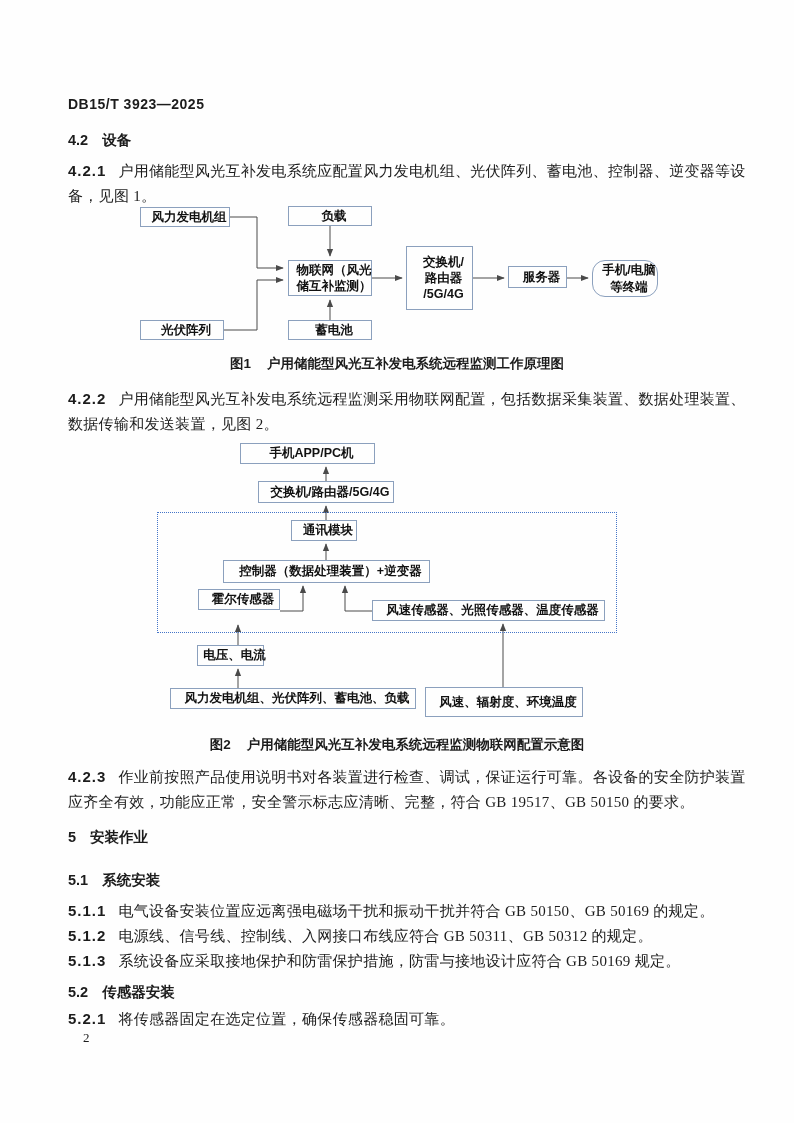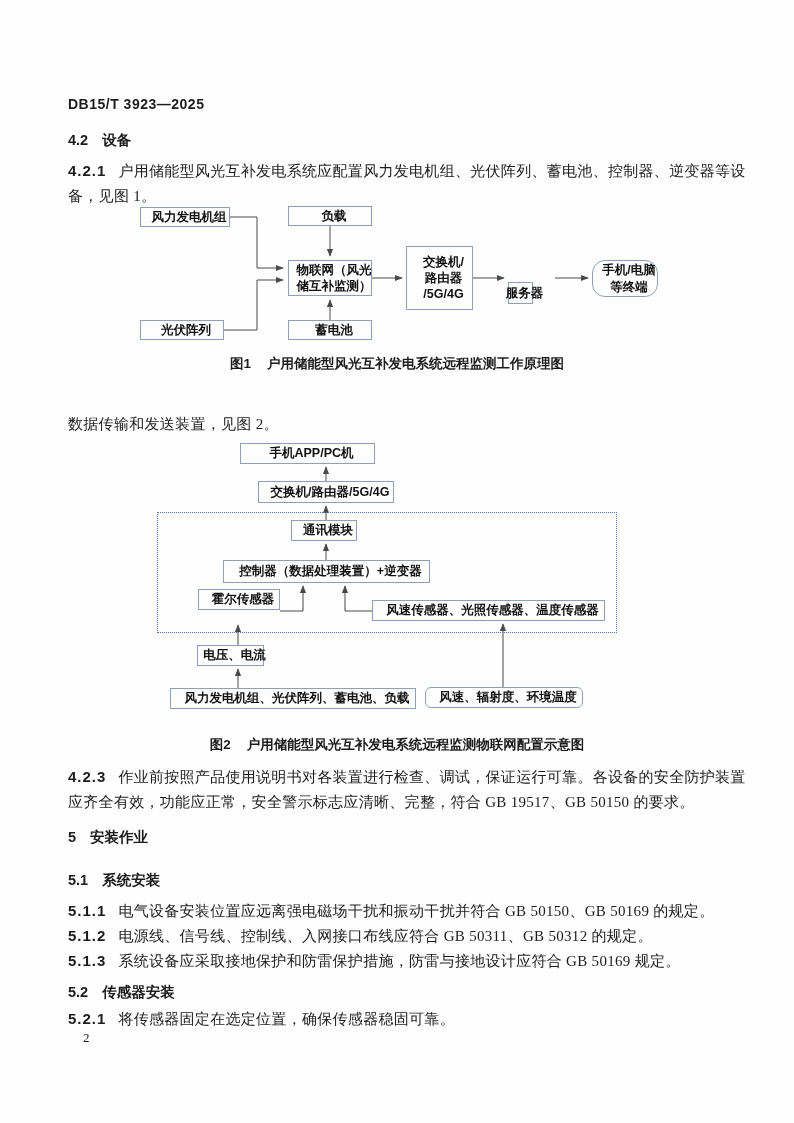--- a/index.html
+++ b/index.html
@@ -107,33 +107,36 @@
     </div>
     <div class="dbox" style="left:158px; top:120px; width:84px; height:20px;">蓄电池</div>
     <div class="dbox" style="left:10px; top:120px; width:84px; height:20px;">光伏阵列</div>
     <div class="dbox" style="left:276px; top:46px; width:67px; height:64px;">
       <span>
           <span class="bl">交换机/</span>
           <span class="bl">路由器</span>
           <span class="bl">/5G/4G</span>
         </span>
     </div>
-    <div class="dbox" style="left:378px; top:82px; width:25px; height:22px;">服务器</div>
+    <div class="dbox" style="left:378px; top:66px; width:59px; height:22px;">服务器</div>
     <div class="dbox" style="left:462px; top:60px; width:66px; height:37px;border-radius:13px;">
       <span>
           <span class="bl">手机/电脑</span>
           <span class="bl">等终端</span>
         </span>
     </div>
   </div>
 
   <div class="fig-caption" style="top:355px">
     <span class="fnum">图1</span><span>户用储能型风光互补发电系统远程监测工作原理图</span>
   </div>
 
+  <div class="para" style="top:390px">
+    <span class="cnum">4.2.2</span><span>户用储能型风光互补发电系统远程监测采用物联网配置，包括数据采集装置、数据处理装置、</span>
+  </div>
   <div class="para" style="top:415px">数据传输和发送装置，见图 2。</div>
 
   <div class="fig" style="left:150px; top:440px; width:470px; height:280px;">
     <div class="dashed-zone" style="left:7px; top:72px; width:460px; height:121px;"></div>
     <svg width="470" height="280">
       <defs>
         <marker id="ah2" viewBox="0 0 10 10" refX="9" refY="5" markerWidth="8" markerHeight="8" orient="auto-start-reverse">
           <path d="M0,1 L10,5 L0,9 z" fill="#4a4a4a"></path>
         </marker>
       </defs>
@@ -149,21 +152,21 @@
       </g>
     </svg>
     <div class="dbox" style="left:90px; top:3px; width:135px; height:21px;">手机APP/PC机</div>
     <div class="dbox" style="left:108px; top:41px; width:136px; height:22px;">交换机/路由器/5G/4G</div>
     <div class="dbox" style="left:141px; top:80px; width:66px; height:21px;">通讯模块</div>
     <div class="dbox" style="left:73px; top:120px; width:207px; height:23px;">控制器（数据处理装置）+逆变器</div>
     <div class="dbox" style="left:48px; top:149px; width:82px; height:21px;">霍尔传感器</div>
     <div class="dbox" style="left:222px; top:160px; width:233px; height:21px;">风速传感器、光照传感器、温度传感器</div>
     <div class="dbox" style="left:47px; top:205px; width:67px; height:21px;">电压、电流</div>
     <div class="dbox" style="left:20px; top:248px; width:246px; height:21px;">风力发电机组、光伏阵列、蓄电池、负载</div>
-    <div class="dbox" style="left:275px; top:247px; width:158px; height:21px;border-radius:6px;">风速、辐射度、环境温度</div>
+    <div class="dbox" style="left:275px; top:247px; width:158px; height:30px;">风速、辐射度、环境温度</div>
   </div>
 
   <div class="fig-caption" style="top:736px">
     <span class="fnum">图2</span><span>户用储能型风光互补发电系统远程监测物联网配置示意图</span>
   </div>
 
   <div class="para" style="top:768px">
     <span class="cnum">4.2.3</span><span>作业前按照产品使用说明书对各装置进行检查、调试，保证运行可靠。各设备的安全防护装置</span>
   </div>
   <div class="para" style="top:793px">应齐全有效，功能应正常，安全警示标志应清晰、完整，符合 GB 19517、GB 50150 的要求。</div>

